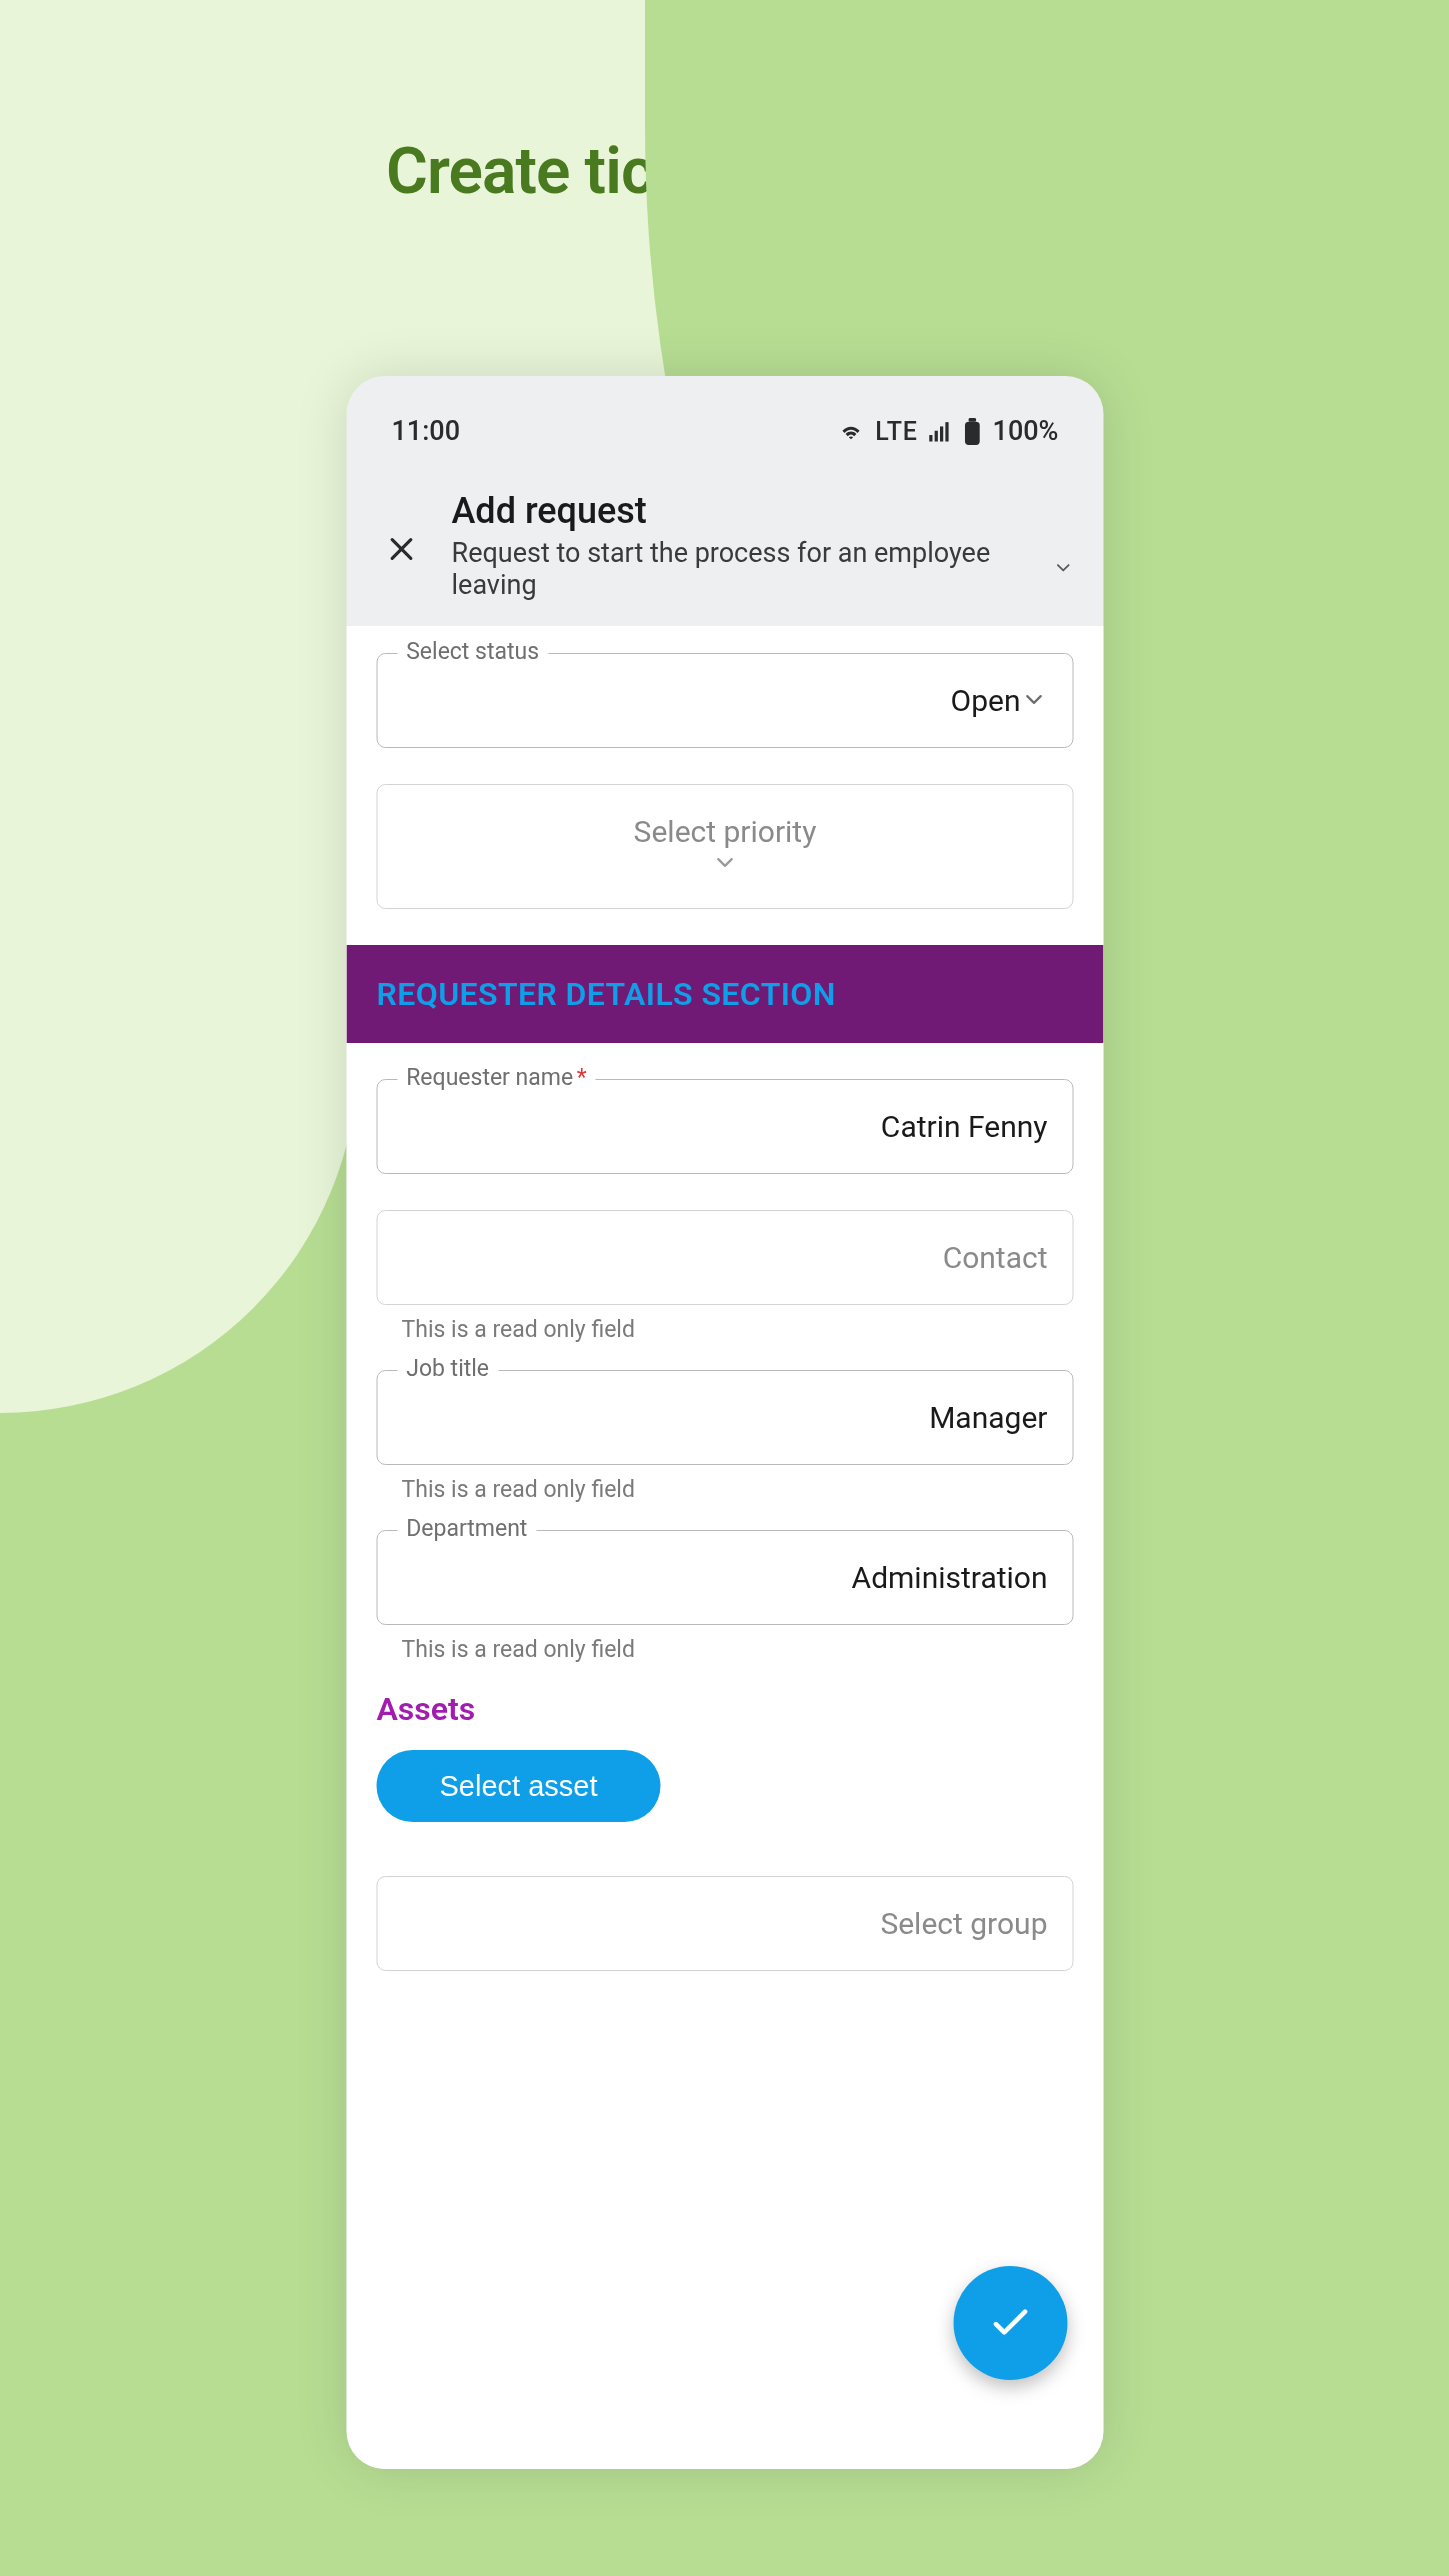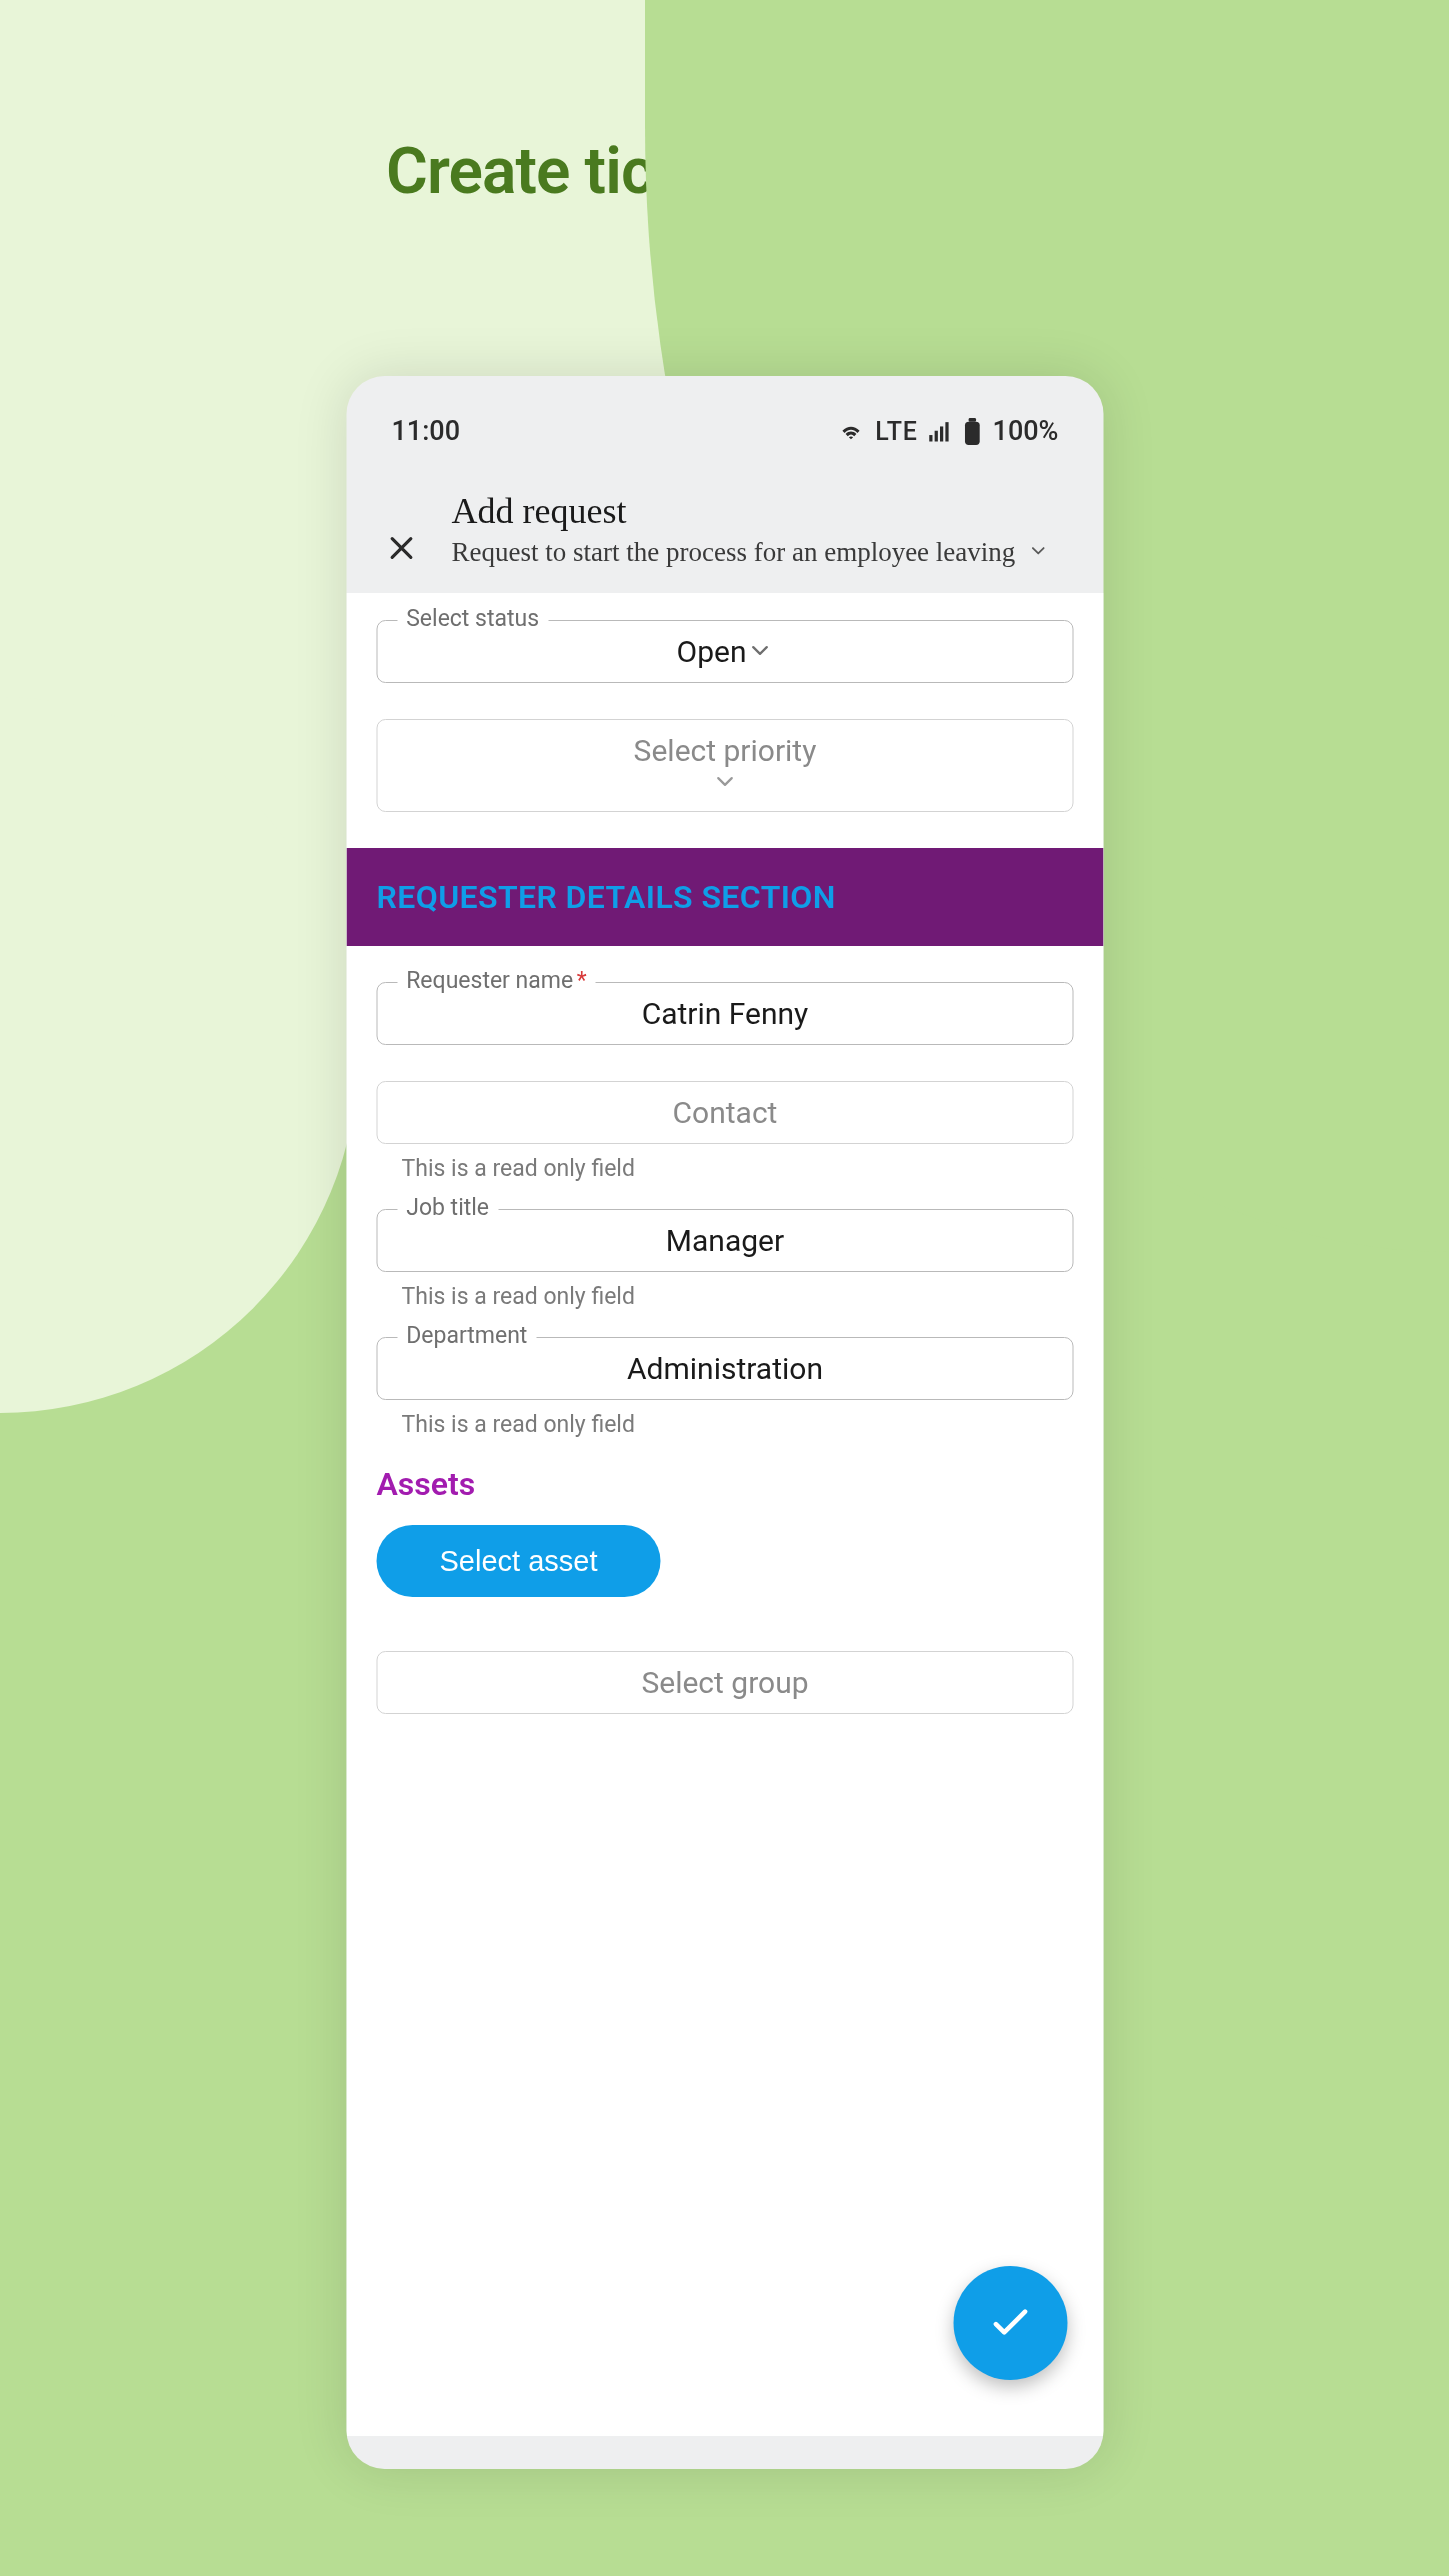--- a/index.html
+++ b/index.html
@@ -71,24 +71,23 @@
   }
   .statusbar-right {
     display: flex;
     align-items: center;
     gap: 10.7px;
   }
   .statusbar-right .lte { font-size: 25px; letter-spacing: 0.9px; }
   .wifi-icon, .signal-icon, .battery-icon { display: inline-flex; align-items: center; }
   .header {
     display: flex;
-    align-items: flex-end;
+    align-items: center;
     padding: 25px 30px 25px 30px;
     gap: 25px;
-    font-family: Liberation Serif, serif;
   }
   .close-btn {
     padding-top: 9px;
     width: 50px;
     display: flex;
     justify-content: center;
     cursor: pointer;
   }
   .header-text { flex: 1; }
   .header-title {
@@ -103,25 +102,25 @@
     display: flex;
     align-items: center;
     gap: 12.5px;
     cursor: pointer;
   }
   .section-pad { padding: 27px 30px 0 30px; }
   .field {
     position: relative;
     border: 1.8px solid #b9b9b9;
     border-radius: 9px;
-    padding: 13px 25px;
+    padding: 29px 25px;
     margin-bottom: 36px;
     display: flex;
     align-items: center;
-    justify-content: center;
+    justify-content: flex-end;
     background: #fff;
   }
   .float-label {
     position: absolute;
     top: -16px;
     left: 19.7px;
     background: #fff;
     padding: 0 9px;
     font-size: 23px;
     color: #6f6f6f;

